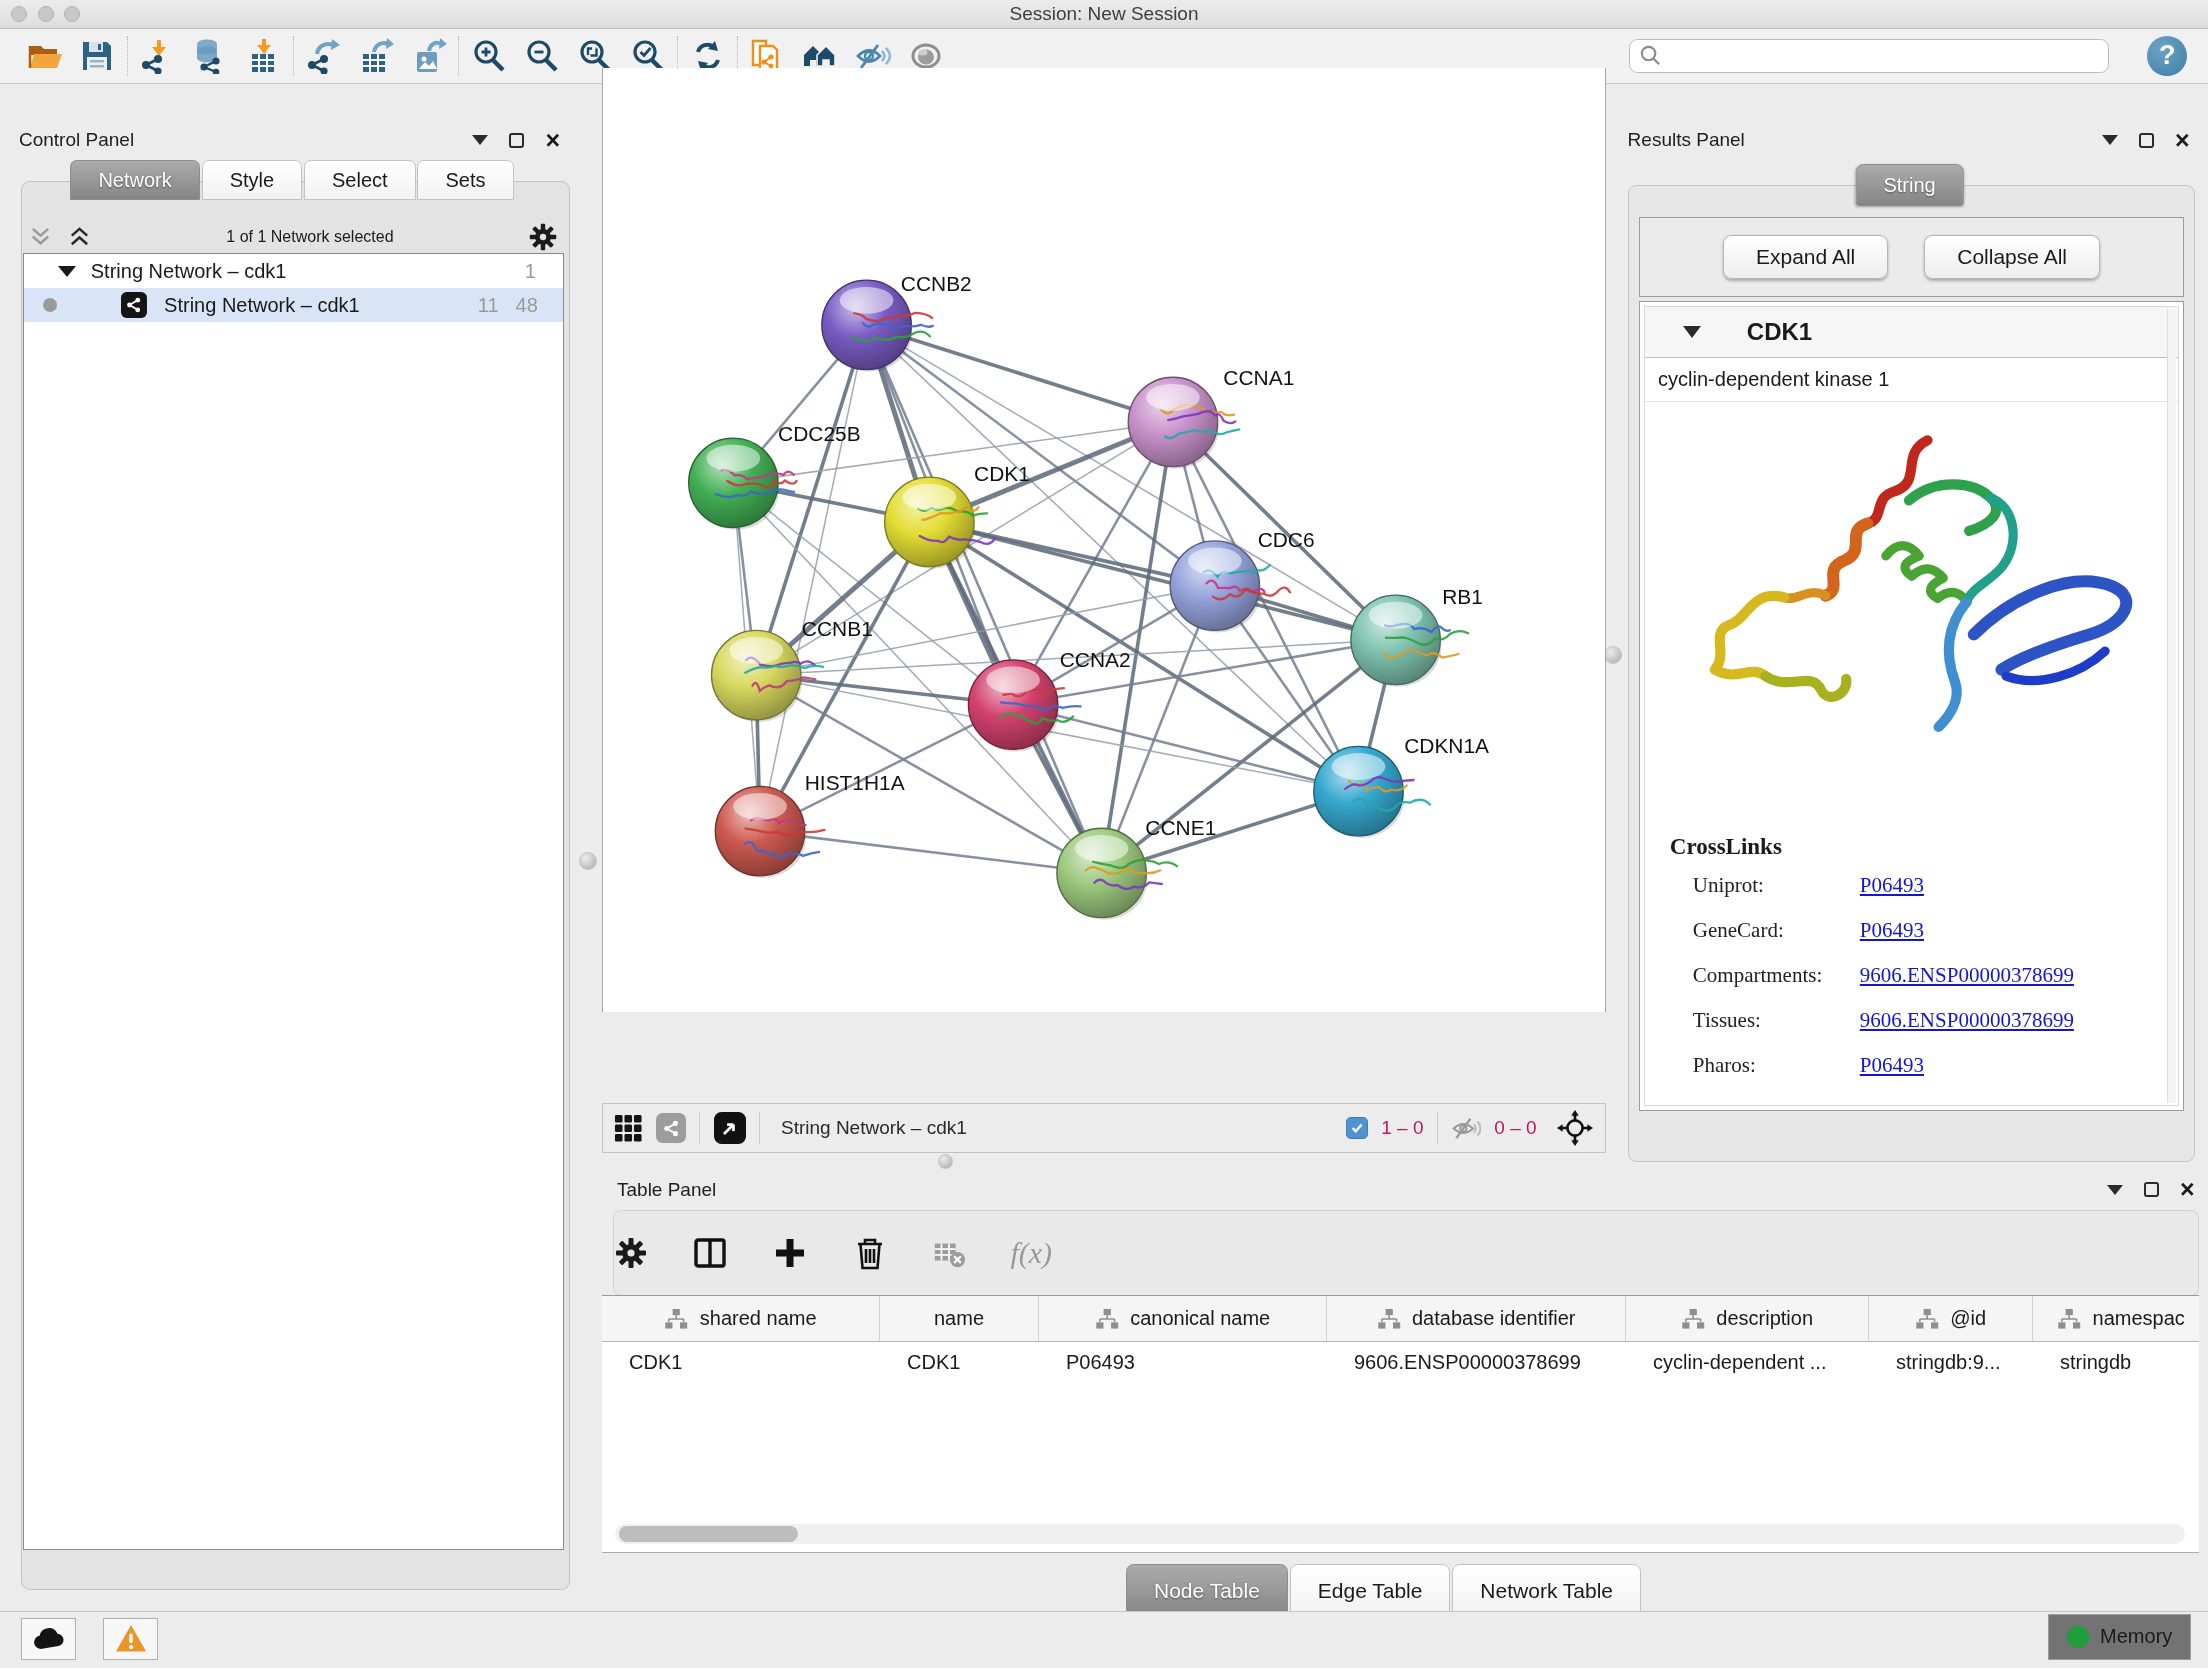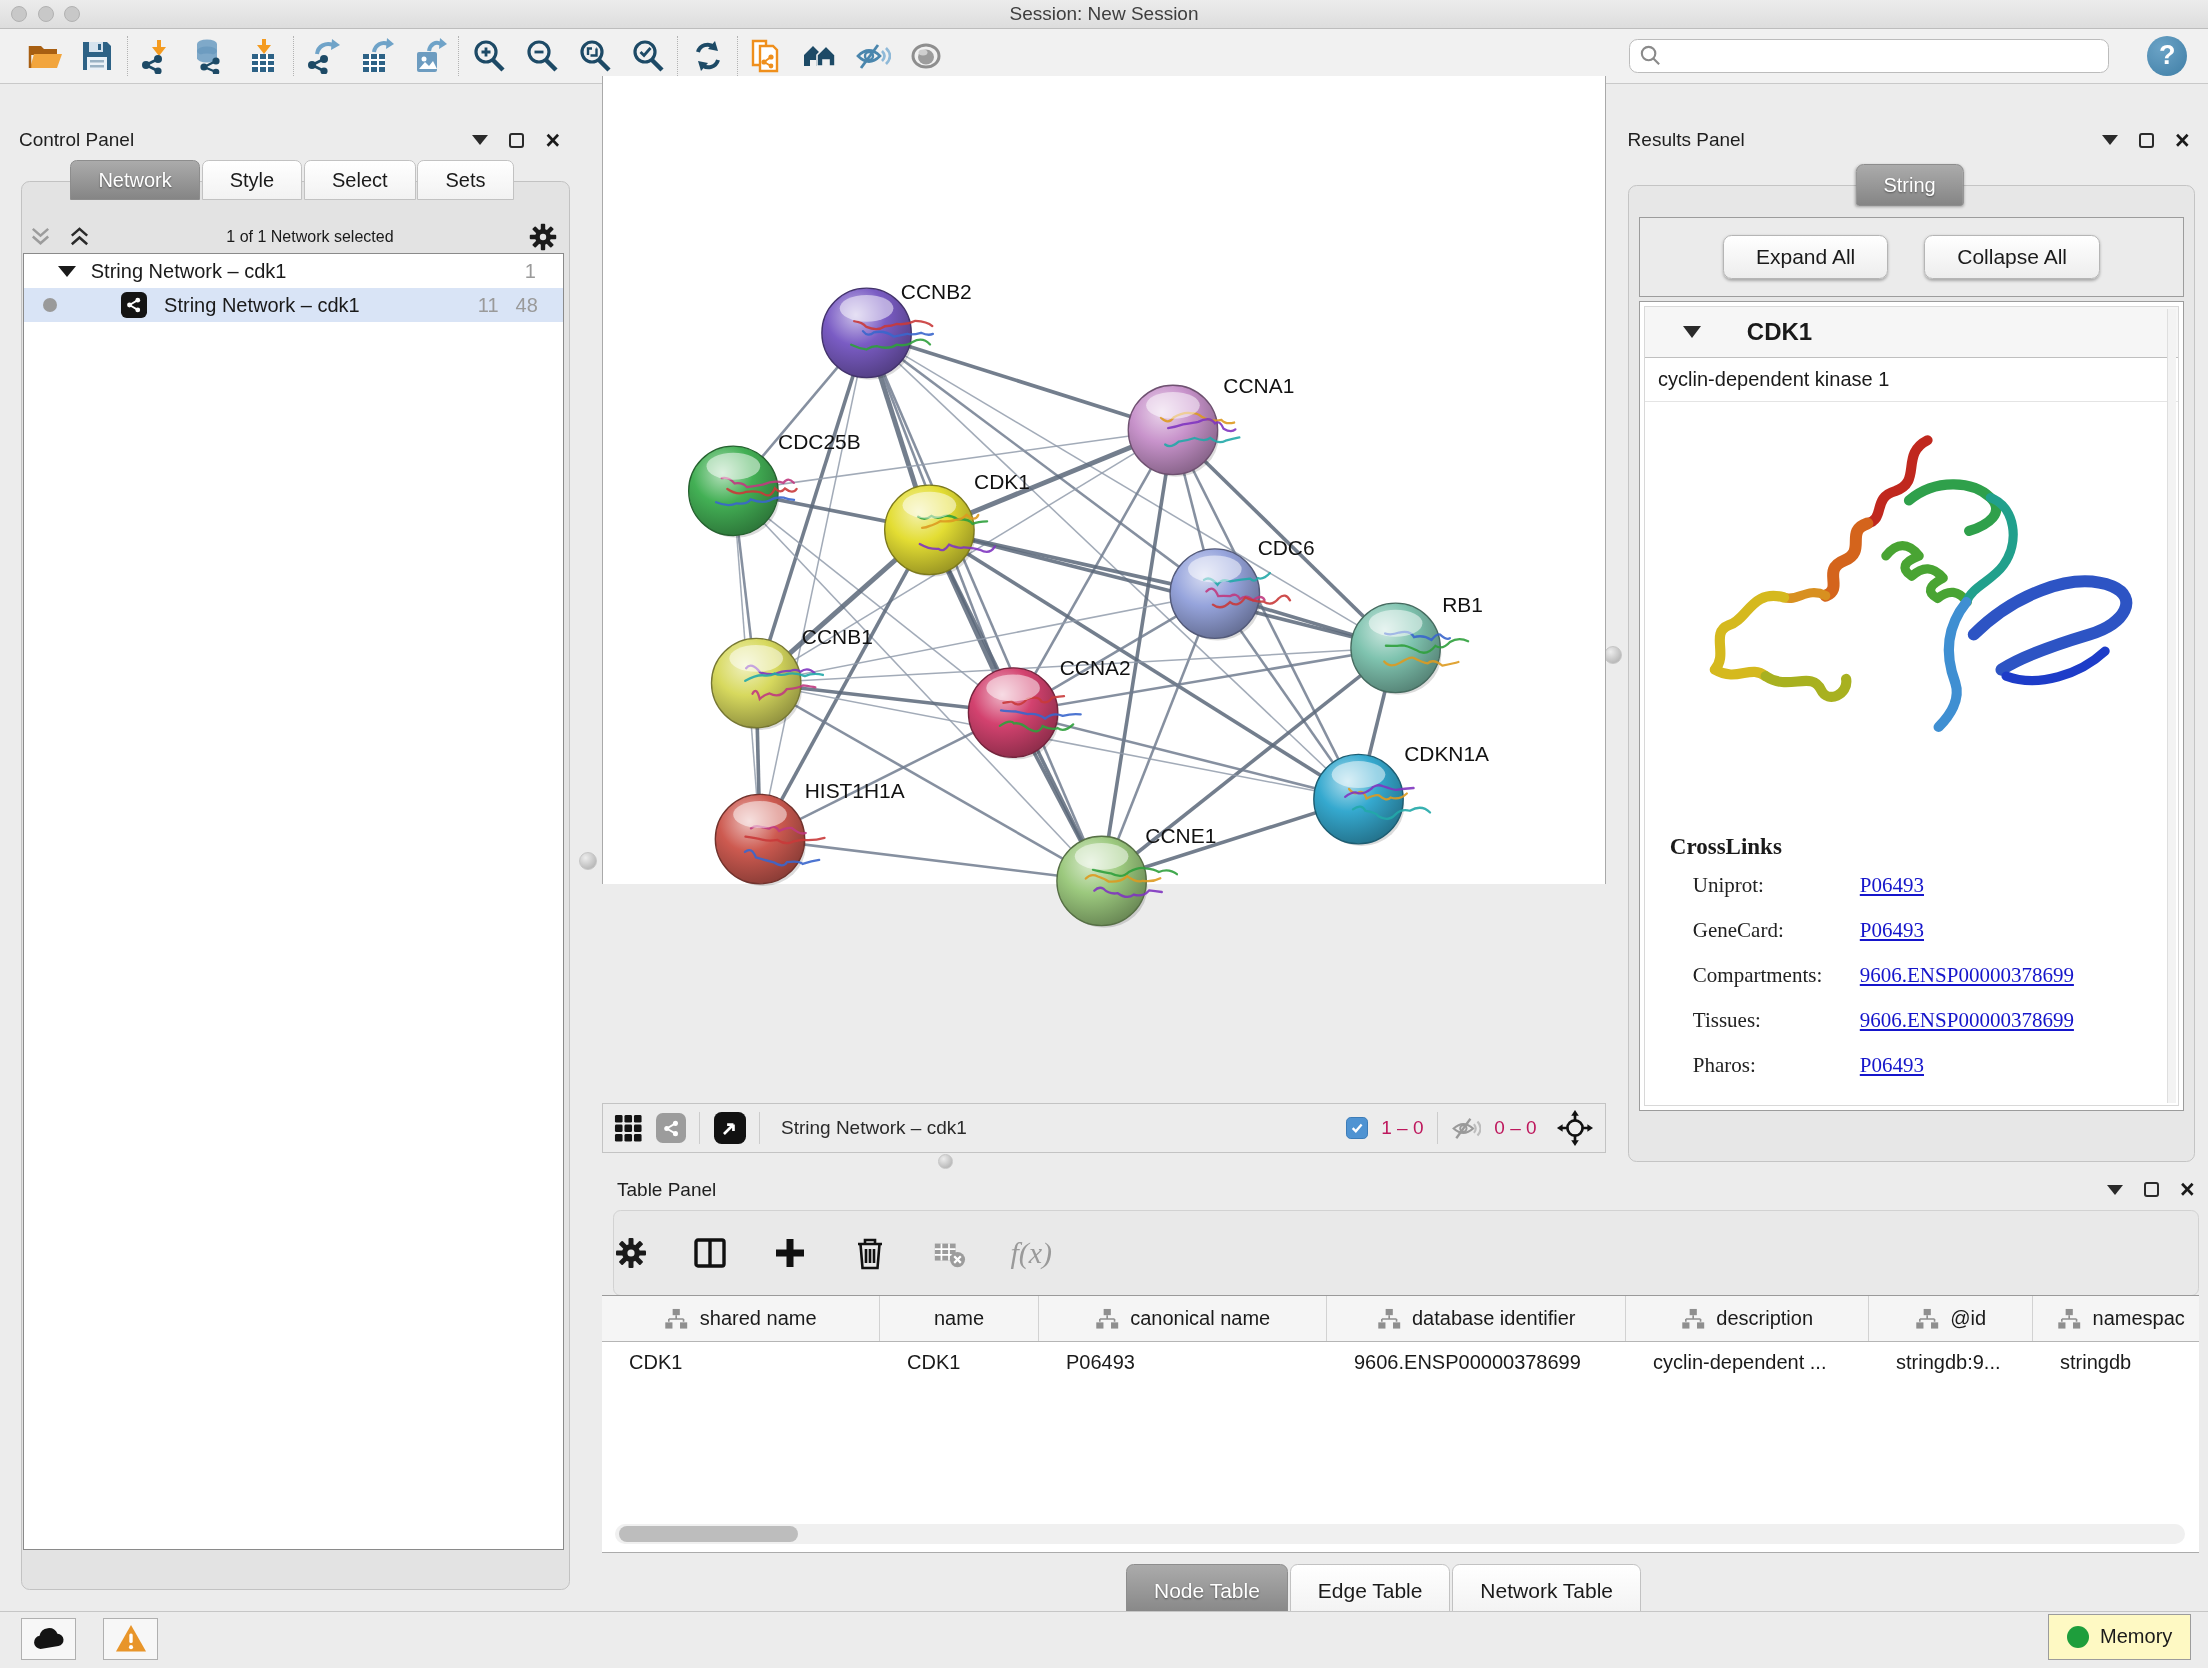--- a/index.html
+++ b/index.html
@@ -51,21 +51,21 @@
   .tree-row .count { color:#9a9a9a; }
   .tree-row.selected { background:#d9e4f6; }
   .share-badge { width:26px; height:26px; border-radius:5.7px; background:#141414; display:flex; align-items:center; justify-content:center; }
   .gray-dot { width:14.3px; height:14.3px; border-radius:50%; background:#9a9a9a; }
 
   
   .splitter-dot { position:absolute; width:18px; height:18px; border-radius:50%;
     background:radial-gradient(circle at 35% 30%, #ededed, #a8a8a8); border:1px solid #c6c6c6; }
 
   
-  .network-canvas { position:absolute; left:602px; top:76px; width:1004px; height:808px; background:#fff;
+  .network-canvas { position:absolute; left:602px; top:68px; width:1004px; height:944px; background:#fff;
     border-left:1.9px solid #a9a9a9; border-right:1.9px solid #a9a9a9; }
   .network-footer { position:absolute; left:602px; top:1103px; width:1004px; height:50px; background:#ececec;
     border:1.9px solid #c3c3c3; display:flex; align-items:center; gap:13.3px; padding:0 11.4px; }
   .nf-sep { width:0; height:32px; border-left:1.9px solid #cccccc; }
   .nf-title { font-size:19px; color:#2a2a2a; margin-left:7.6px; }
   .nf-count { font-size:19px; color:#be185d; }
   .check-badge { width:22px; height:22px; border-radius:4.8px; background:#4f93d2; border:1px solid #3c7cb8;
     display:flex; align-items:center; justify-content:center; }
   .black-badge { width:32px; height:32px; border-radius:7.6px; background:#111; display:flex; align-items:center; justify-content:center; }
 
@@ -111,21 +111,21 @@
   .td { display:flex; align-items:center; padding-left:27px; font-size:20px; flex:none; overflow:hidden; white-space:nowrap; }
   .tp-hscroll { position:absolute; left:13.3px; right:13.3px; bottom:7.6px; height:20px; background:#f0f0f0; border-radius:10.5px; }
   .tp-hthumb { position:absolute; left:3.8px; top:1.9px; width:179px; height:16px; background:#bdbdbd; border-radius:8.6px; }
   .tp-tabs { position:absolute; left:524px; bottom:5.7px; display:flex; }
   .tp-tabs .tab { height:53px; font-size:21px; border-radius:7.6px 7.6px 0 0; }
 
   
   .status-bar { position:absolute; left:0; right:0; top:1611px; height:57px; background:#ececec; border-top:1.9px solid #c6c6c6; }
   .sb-btn { position:absolute; top:5.7px; width:55px; height:42px; background:#f7f7f7; border:1.9px solid #b0b0b0;
     display:flex; align-items:center; justify-content:center; }
-  .memory-btn { position:absolute; right:17px; top:1.9px; width:143px; height:46px; background:#fef9c3;
+  .memory-btn { position:absolute; right:17px; top:1.9px; width:143px; height:46px; background:#737373;
     border:1.9px solid #9c9c9c; display:flex; align-items:center; justify-content:center; gap:11.4px; font-size:20px; }
   .mem-dot { width:22px; height:22px; border-radius:50%; }
 </style>
 </head>
 <body>
 
 <div class="titlebar">
   <div class="lights">
     <div class="light"></div>
     <div class="light"></div>

